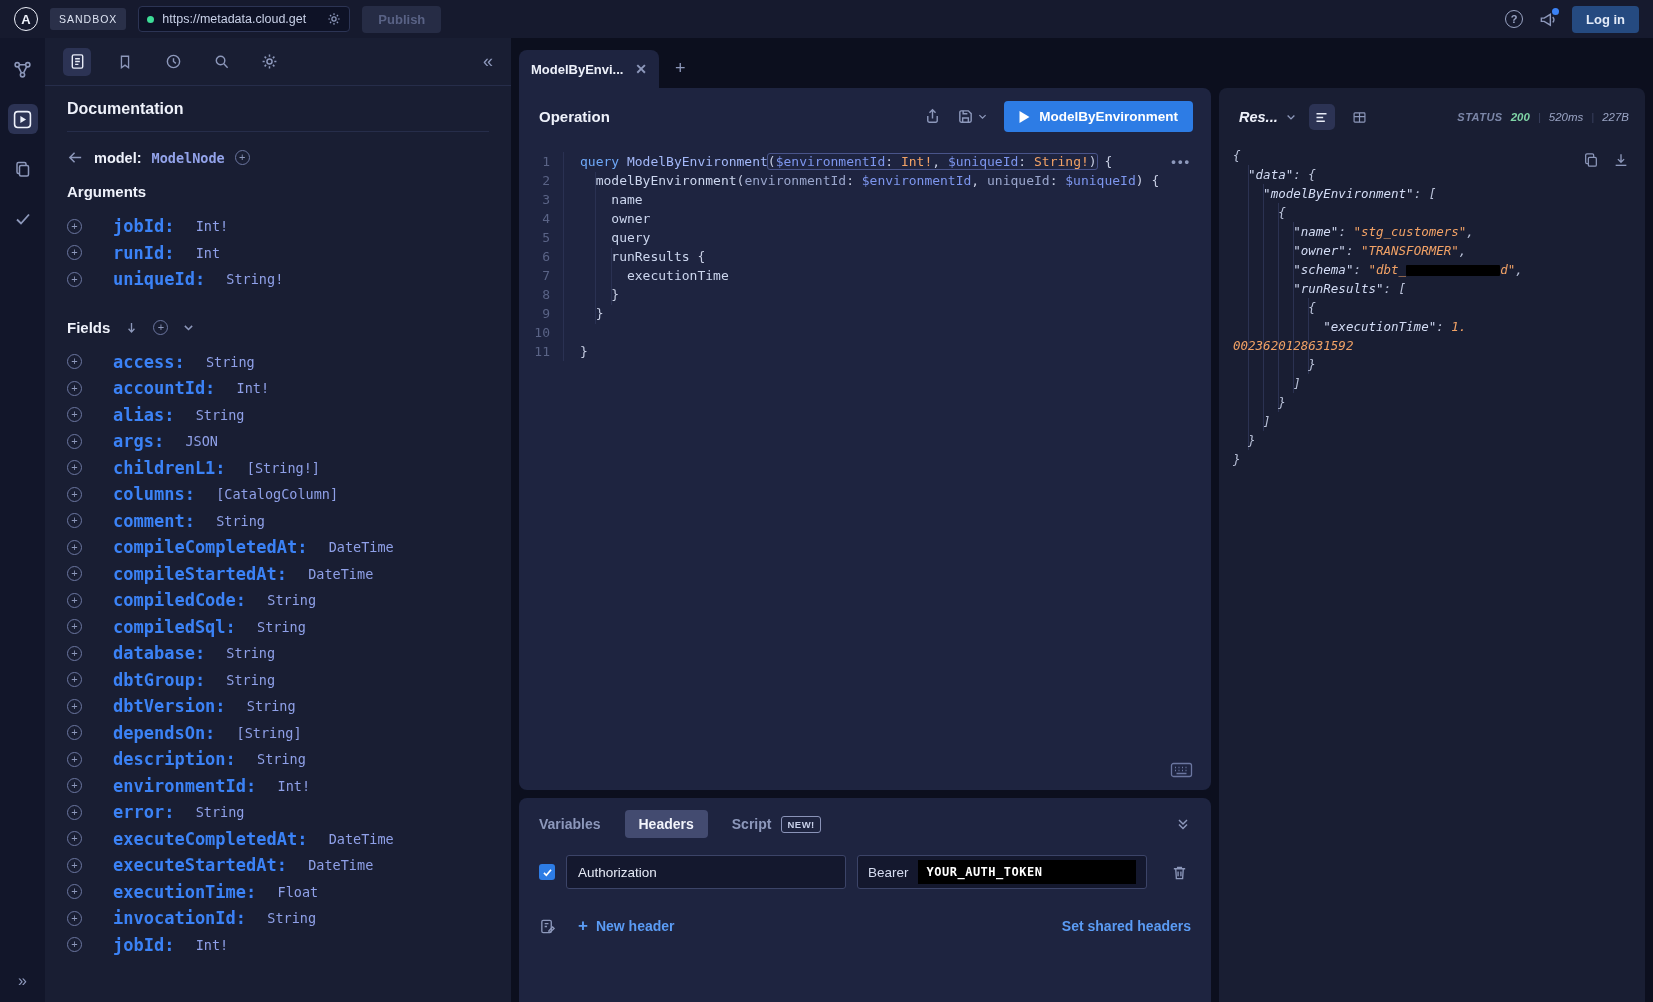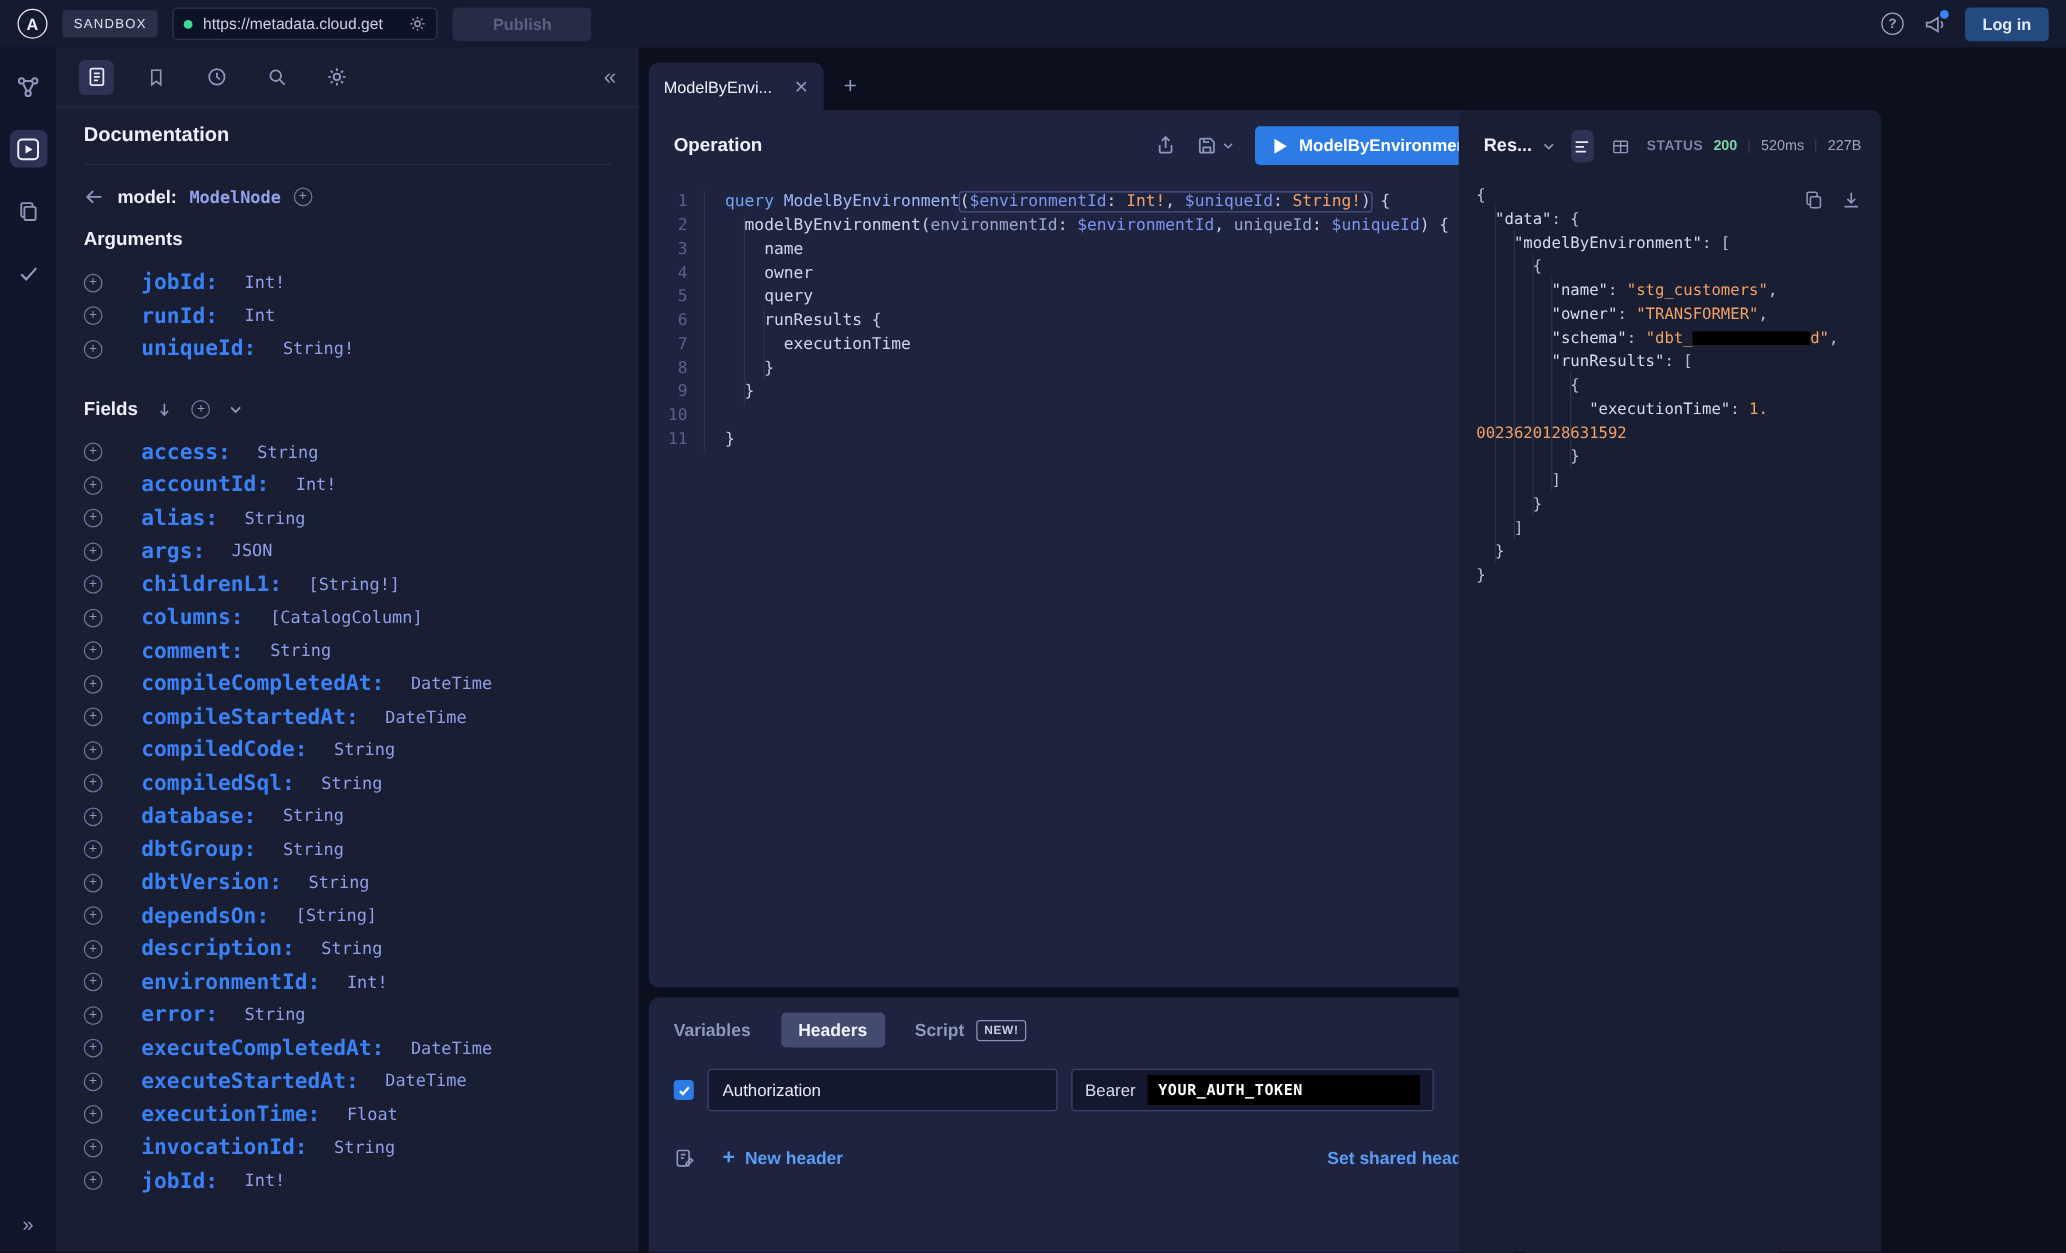--- a/index.html
+++ b/index.html
@@ -30,21 +30,21 @@
   }
   .url-pill{
     display:flex; align-items:center; gap:8px;
     background:#0e1226; border:1px solid #2c3454; border-radius:4px;
     height:26px; padding:0 8px; width:212px;
   }
   .green-dot{ width:7px; height:7px; border-radius:50%; background:#3ddc97; flex:0 0 auto;}
   .url-text{ font-size:12.5px; color:#c9d1e8; white-space:nowrap; overflow:hidden; text-overflow:ellipsis; flex:1;}
   .btn-publish{
     background:#262c45; color:#596285; border:none; font-size:13px; font-weight:600;
-    padding:6px 32px; border-radius:4px; font-family:inherit;
+    padding:6px 16px; border-radius:4px; font-family:inherit;
   }
   .topbar-right{ margin-left:auto; display:flex; align-items:center; gap:16px; }
   .help-circle{
     width:18px; height:18px; border:1.5px solid #9aa4c4; border-radius:50%;
     color:#9aa4c4; font-size:11px; font-weight:bold; display:flex; align-items:center; justify-content:center;
   }
   .mega-wrap{ position:relative; }
   .notif-dot{ position:absolute; top:-3px; right:-3px; width:7px; height:7px; border-radius:50%; background:#3b82f6;}
   .btn-login{
     background:#254a80; color:#e3ebf8; border:none; font-size:13px; font-weight:600;
@@ -88,21 +88,21 @@
   }
   .fname{ font-family:"DejaVu Sans Mono", monospace; font-size:17px; font-weight:bold; color:#3b82f6; white-space:pre;margin-left:20px;}
   .ftype{ font-family:"DejaVu Sans Mono", monospace; font-size:13.5px; color:#8fa0e8; white-space:pre;}
 
   
   .center{ position:absolute; left:519px; top:38px; width:692px; height:964px; }
   .tabbar{ height:50px; display:flex; align-items:flex-end; }
   .tab{
     width:140px; height:38px; background:#1e2440; border-radius:8px 8px 0 0;
     display:flex; align-items:center; padding:0 12px; gap:10px;
-    color:#eef1fa; font-size:13px; font-weight:400;
+    color:#eef1fa; font-size:13px; font-weight:700;
   }
   .tab-close{ margin-left:auto; color:#8d98bb; font-size:14px; }
   .tab-plus{ color:#8d98bb; font-size:18px; margin:0 0 9px 16px; }
 
   .op-panel{
     background:#1e2440; border-radius:0 8px 8px 8px; height:702px; position:relative;
   }
   .op-header{ display:flex; align-items:center; padding:13px 18px 0 20px; gap:16px;}
   .op-title{ font-size:15px; font-weight:bold; color:#eef1fa; }
   .op-actions{ margin-left:auto; display:flex; align-items:center; gap:16px; }
@@ -156,22 +156,22 @@
     font-size:12px; font-weight:bold; letter-spacing:.5px; padding:5px 9px; flex:1;
   }
   .trash{ margin-left:13px; color:#8d98bb; }
   .io-footer{ display:flex; align-items:center; margin-top:27px; }
   .newhdr{ display:flex; align-items:center; gap:8px; color:#5b9cf5; font-size:14px; font-weight:600; margin-left:22px;}
   .plus-blue{ font-size:17px; font-weight:bold; }
   .shared-link{ margin-left:auto; color:#5b9cf5; font-size:14px; font-weight:600; }
 
   
   .resp-panel{
-    position:absolute; left:1167px; top:88px; width:338px; height:914px;
-    background:#191e33; border-radius:8px 8px 0 0;
+    position:absolute; left:1219px; top:88px; width:426px; height:914px;
+    background:#191e33; border-radius:8px 8px 0 0;font-style:italic;
   }
   .resp-header{ display:flex; align-items:center; gap:12px; padding:16px 16px 0 20px; }
   .resp-title{ font-size:14.5px; font-weight:bold; color:#eef1fa; display:flex; align-items:center; gap:7px;}
   .resp-hicon{ width:26px; height:26px; display:flex; align-items:center; justify-content:center; border-radius:5px; color:#8d98bb;}
   .resp-hicon.sel{ background:#2c3354; color:#e8ecf7; }
   .status-group{ margin-left:auto; display:flex; align-items:center; gap:8px; white-space:nowrap;}
   .status-label{ color:#7b86a8; font-size:11px; font-weight:bold; letter-spacing:.5px;}
   .status-code{ color:#7fd4a6; font-size:11.5px; font-weight:bold;}
   .status-sep{ color:#3a4160; font-size:11px; }
   .status-meta{ color:#9aa4c4; font-size:11.5px; }

